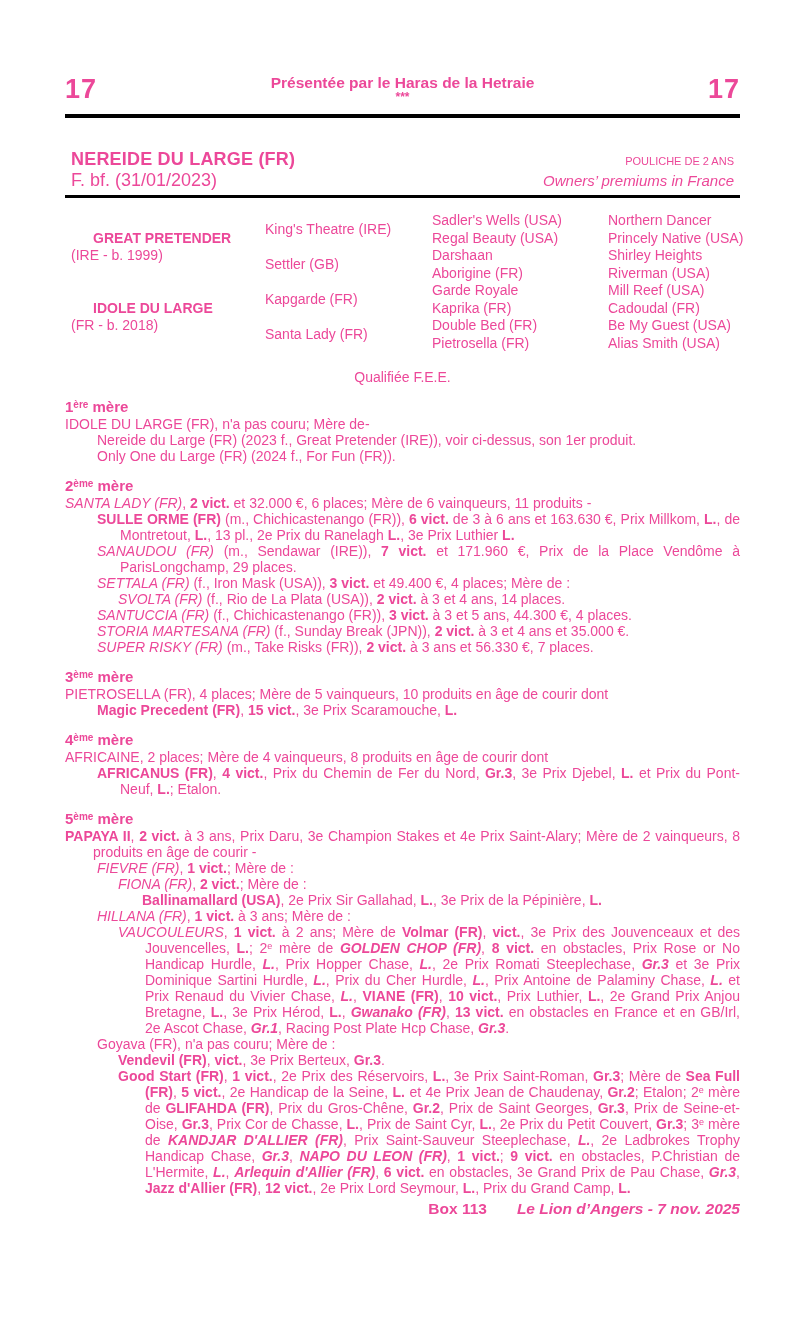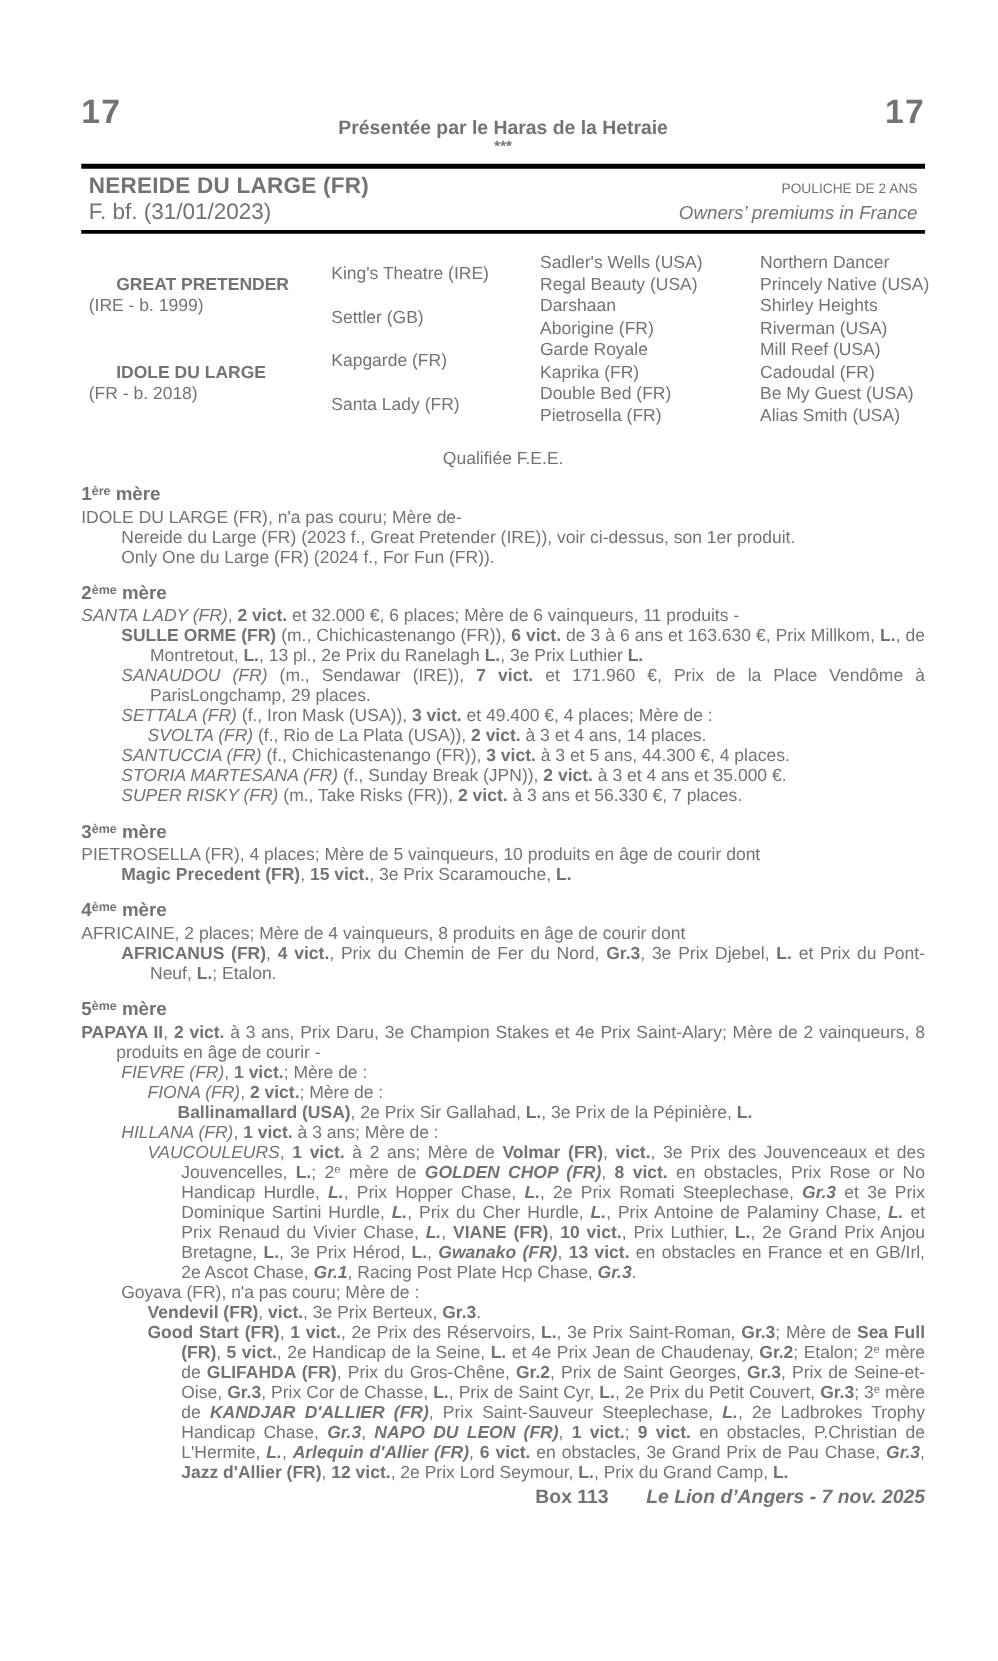--- a/index.html
+++ b/index.html
@@ -1,41 +1,41 @@
 <!DOCTYPE html>
 <html><head>
 <meta charset="utf-8">
 <style>
   * { margin:0; padding:0; box-sizing:border-box; }
   html,body { background:#ffffff; }
   .page {
     position:relative;
     width:798px; height:1329px;
     background:#ffffff;
-    color:#737373;
+    color:#ec4899;
     font-family:"Liberation Sans", sans-serif;
     padding:74px 58px 0 65px;
     overflow:hidden;
   }
   
   .hdr { display:flex; align-items:flex-start; }
   .lot-num { font-size:27px; font-weight:bold; width:90px; letter-spacing:1px; }
   .lot-num.right { text-align:right; }
-  .hdr-center { flex:1; text-align:center;margin-top:20px; }
+  .hdr-center { flex:1; text-align:center; }
   .hdr-title { font-size:15.5px; font-weight:bold; }
   .hdr-stars { font-size:12px; font-weight:bold; line-height:10px; }
   
   .titlebox {
     margin-top:9px;
     border-top:4px solid #000;
     border-bottom:3px solid #000;
     padding:3px 6px 4px 6px;
   }
   .tb-row { display:flex; justify-content:space-between; align-items:baseline; }
-  .tb-name { font-size:18px; font-weight:bold; letter-spacing:0.2px; }
+  .tb-name { font-size:18px; font-weight:bold; letter-spacing:0.2px;margin-top:28px; }
   .tb-cat { font-size:11px; }
   .tb-detail { font-size:18px; }
   .tb-premium { font-size:15px; font-style:italic; }
   
   .ped {
     margin-top:14px; margin-left:6px;
     display:grid;
     grid-template-columns:194px 167px 176px 132px;
     grid-template-rows:repeat(8, 17.5px);
     font-size:14px;

